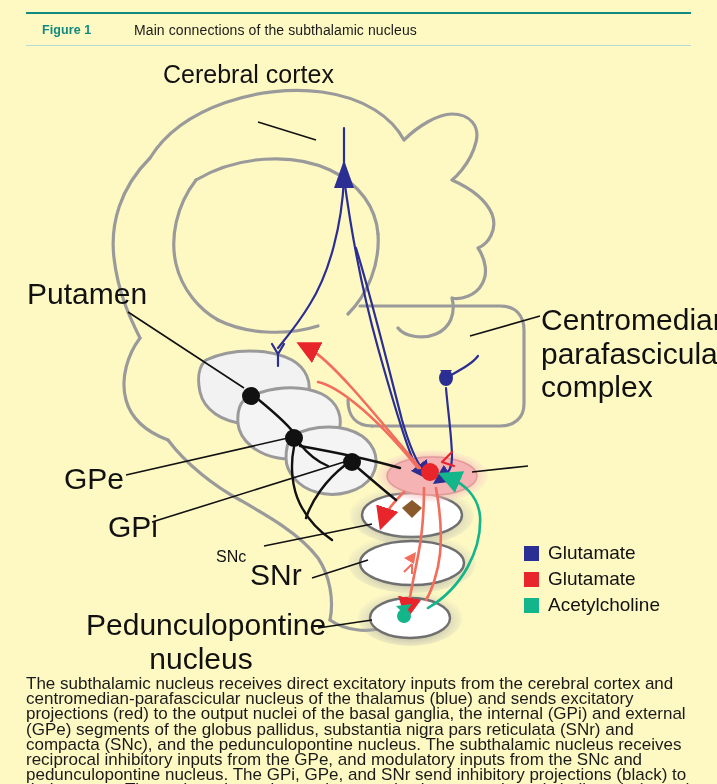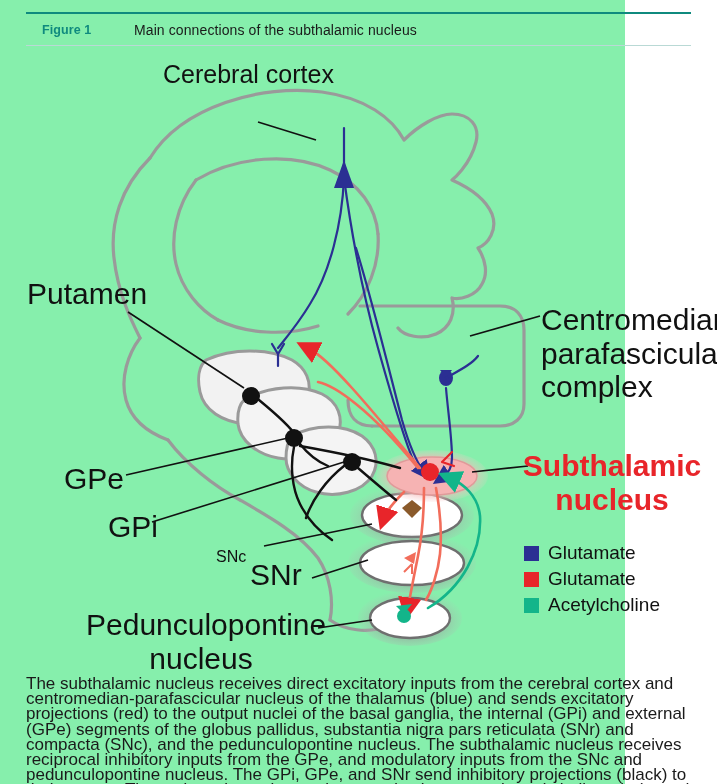--- a/index.html
+++ b/index.html
@@ -8,23 +8,23 @@
     background: #ffffff;
   }
   body {
     font-family: "Liberation Sans", sans-serif;
     width: 717px;
     height: 784px;
     overflow: hidden;
   }
   #page {
     position: relative;
-    width: 625px;
+    width: 717px;
     height: 784px;
-    background: #86efac;
+    background: #fef9c3;
   }
 
   
   .fig-header {
     position: absolute;
     left: 26px;
     top: 12px;
     width: 665px;
     height: 34px;
     border-top: 2px solid #0f8a7e;
@@ -272,21 +272,20 @@
   </div>
 
   <div class="lbl ctx" style="left:163px; top:60px;">Cerebral cortex</div>
   <div class="lbl" style="left:27px; top:277px;">Putamen</div>
   <div class="lbl cmpf" style="left:541px; top:303px;">Centromedian-parafascicular complex</div>
   <div class="lbl" style="left:64px; top:462px;">GPe</div>
   <div class="lbl" style="left:108px; top:510px;">GPi</div>
   <div class="lbl small" style="left:216px; top:548px;">SNc</div>
   <div class="lbl" style="left:250px; top:558px;">SNr</div>
   <div class="lbl ppn" style="left:86px; top:608px;">Pedunculopontine nucleus</div>
-  <div class="lbl stn" style="left:522px; top:449px;">Subthalamic nucleus</div>
 
   <div id="legend">
     <div class="legend-row">
       <span class="legend-swatch" style="background:#2b2f93"></span>
       <span class="legend-text">Glutamate</span>
     </div>
     <div class="legend-row">
       <span class="legend-swatch" style="background:#e8252a"></span>
       <span class="legend-text">Glutamate</span>
     </div>

